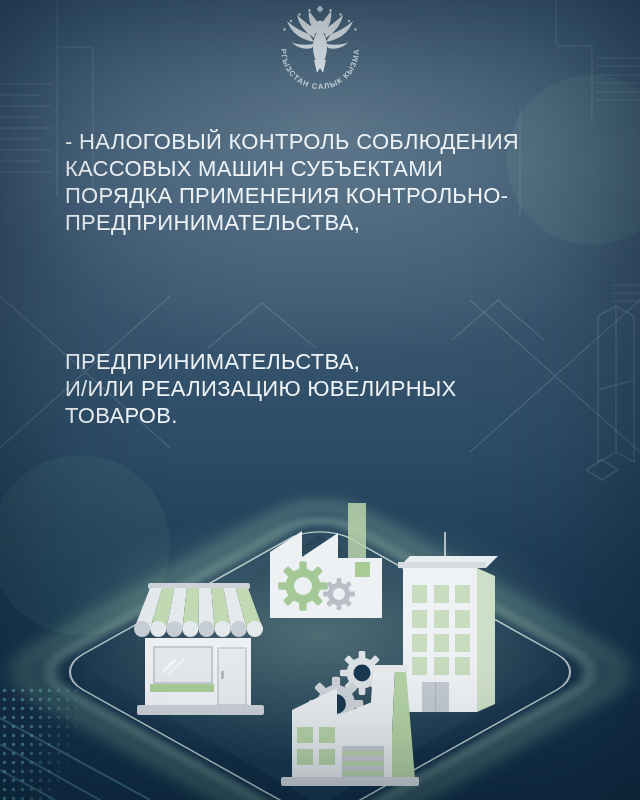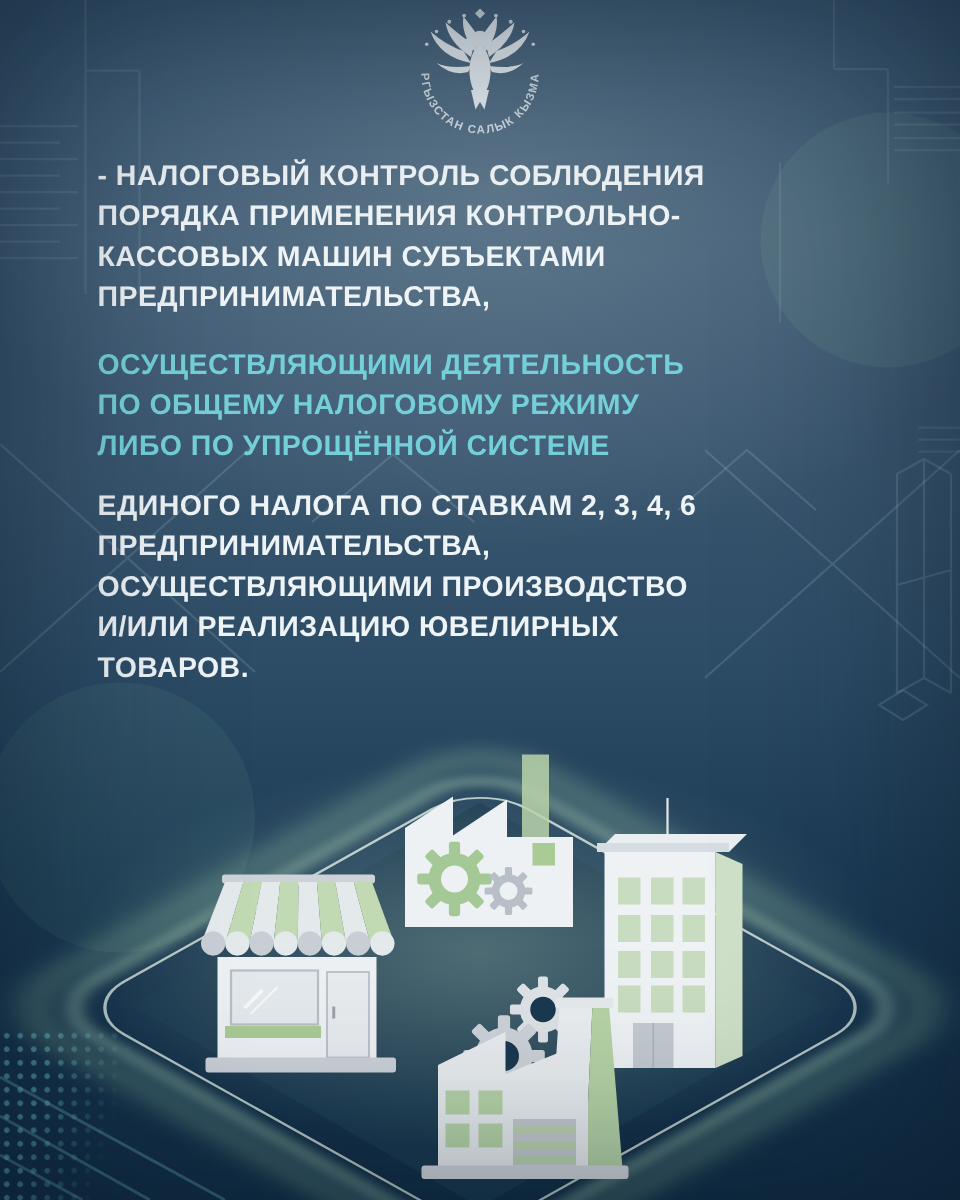--- a/index.html
+++ b/index.html
@@ -12,24 +12,25 @@
       radial-gradient(ellipse 520px 340px at 52% 16%, rgba(128,150,166,0.50), rgba(128,150,166,0) 70%),
       linear-gradient(180deg,#32506a 0%,#3d5972 20%,#3a566f 38%,#2d4c66 55%,#1d3c56 72%,#15324b 88%,#112d45 100%);
   }
   .poster::after{
     content:"";position:absolute;inset:0;pointer-events:none;
     box-shadow:inset 0 0 140px rgba(7,22,36,.55);
   }
   svg.layer{position:absolute;left:0;top:0;pointer-events:none;}
   .textblock{
     position:absolute;left:65px;
-    font-weight:700;
-    font-size:19px;line-height:27px;
+    font-weight:400;
+    font-size:22px;line-height:27px;
     letter-spacing:.3px;
     white-space:nowrap;
+    margin-top:24px;
   }
   .textblock .line{white-space:nowrap;}
   .t-white{color:#eef3f6;}
   .t-teal{color:#74d0d8;}
   .dots{
     position:absolute;left:0;top:686px;width:100px;height:114px;
     background:radial-gradient(circle,rgba(110,200,208,.55) 1.6px,transparent 2.1px);
     background-size:9px 9px;
     -webkit-mask-image:linear-gradient(105deg,#000 28%,transparent 72%);
     mask-image:linear-gradient(105deg,#000 28%,transparent 72%);
@@ -106,35 +107,28 @@
     <defs>
       <path id="logoArc" d="M 281,50 A 39,39 0 0 0 359,50"></path>
     </defs>
     <text font-size="7.6" font-weight="bold" letter-spacing="1.1" fill="#dfe8ee" opacity="0.88">
       <textPath href="#logoArc" startOffset="50%" text-anchor="middle">КЫРГЫЗСТАН САЛЫК КЫЗМАТЫ</textPath>
     </text>
   </svg>
 
   <div class="textblock t-white" style="top:104px;">
     <div class="line">- НАЛОГОВЫЙ КОНТРОЛЬ СОБЛЮДЕНИЯ</div>
+    <div class="line">КАССОВЫХ МАШИН СУБЪЕКТАМИ</div>
     <div class="line">ПОРЯДКА ПРИМЕНЕНИЯ КОНТРОЛЬНО-</div>
-    <div class="line">КАССОВЫХ МАШИН СУБЪЕКТАМИ</div>
     <div class="line">ПРЕДПРИНИМАТЕЛЬСТВА,</div>
   </div>
 
-  <div class="textblock t-teal" style="top:230px;">
-    <div class="line">ОСУЩЕСТВЛЯЮЩИМИ ДЕЯТЕЛЬНОСТЬ</div>
-    <div class="line">ПО ОБЩЕМУ НАЛОГОВОМУ РЕЖИМУ</div>
-    <div class="line">ЛИБО ПО УПРОЩЁННОЙ СИСТЕМЕ</div>
-  </div>
 
   <div class="textblock t-white" style="top:324px;">
-    <div class="line">ЕДИНОГО НАЛОГА ПО СТАВКАМ 2, 3, 4, 6</div>
     <div class="line">ПРЕДПРИНИМАТЕЛЬСТВА,</div>
-    <div class="line">ОСУЩЕСТВЛЯЮЩИМИ ПРОИЗВОДСТВО</div>
     <div class="line">И/ИЛИ РЕАЛИЗАЦИЮ ЮВЕЛИРНЫХ</div>
     <div class="line">ТОВАРОВ.</div>
   </div>
 
   <svg class="layer" width="640" height="800">
     <defs>
       <filter id="blurS" x="-50%" y="-50%" width="200%" height="200%">
           <feGaussianBlur stdDeviation="5"></feGaussianBlur>
         </filter>
       <filter id="blurL" x="-50%" y="-50%" width="200%" height="200%">

